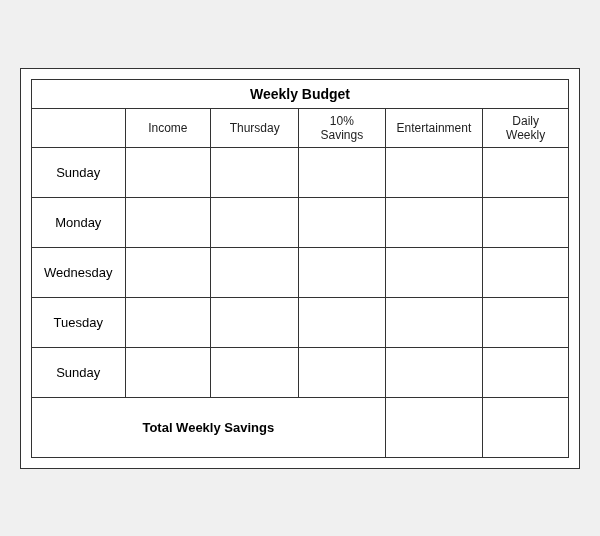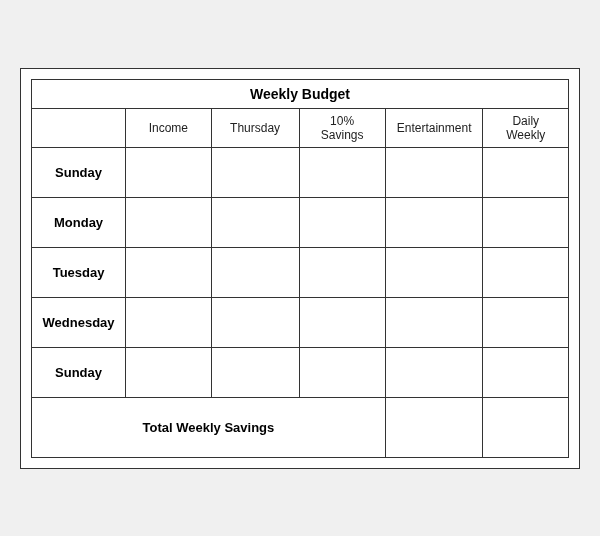--- a/index.html
+++ b/index.html
@@ -51,21 +51,21 @@
       padding: 5px 11px;
       color: #222;
     }
 
     .day-row td {
       height: 50px;
       vertical-align: middle;
     }
 
     .day-label {
-      font-weight: bold;
+      font-weight: normal;
       font-size: 13px;
       padding: 4px 6px;
       text-align: left;
       padding-left: 10px;
       width: 100px;
     }
 
     .data-cell {
       width: 92px;
     }
@@ -109,29 +109,29 @@
         </tr>
         <tr class="day-row">
           <td class="day-label">Monday</td>
           <td class="data-cell"></td>
           <td class="data-cell"></td>
           <td class="data-cell"></td>
           <td class="data-cell"></td>
           <td class="data-cell"></td>
         </tr>
         <tr class="day-row">
-          <td class="day-label">Tuesday</td>
+          <td class="day-label">Wednesday</td>
           <td class="data-cell"></td>
           <td class="data-cell"></td>
           <td class="data-cell"></td>
           <td class="data-cell"></td>
           <td class="data-cell"></td>
         </tr>
         <tr class="day-row">
-          <td class="day-label">Wednesday</td>
+          <td class="day-label">Tuesday</td>
           <td class="data-cell"></td>
           <td class="data-cell"></td>
           <td class="data-cell"></td>
           <td class="data-cell"></td>
           <td class="data-cell"></td>
         </tr>
         <tr class="day-row">
           <td class="day-label">Sunday</td>
           <td class="data-cell"></td>
           <td class="data-cell"></td>

